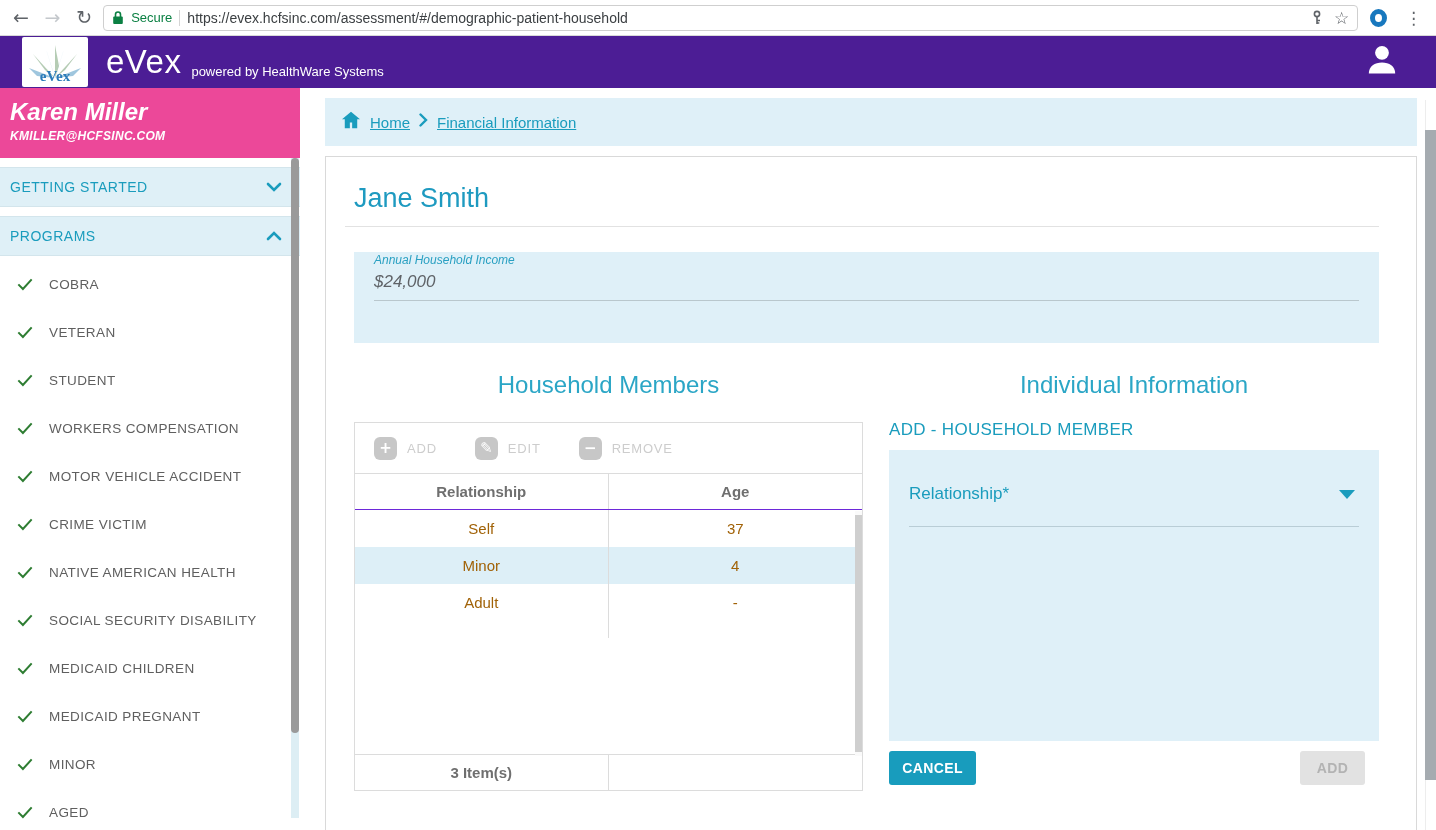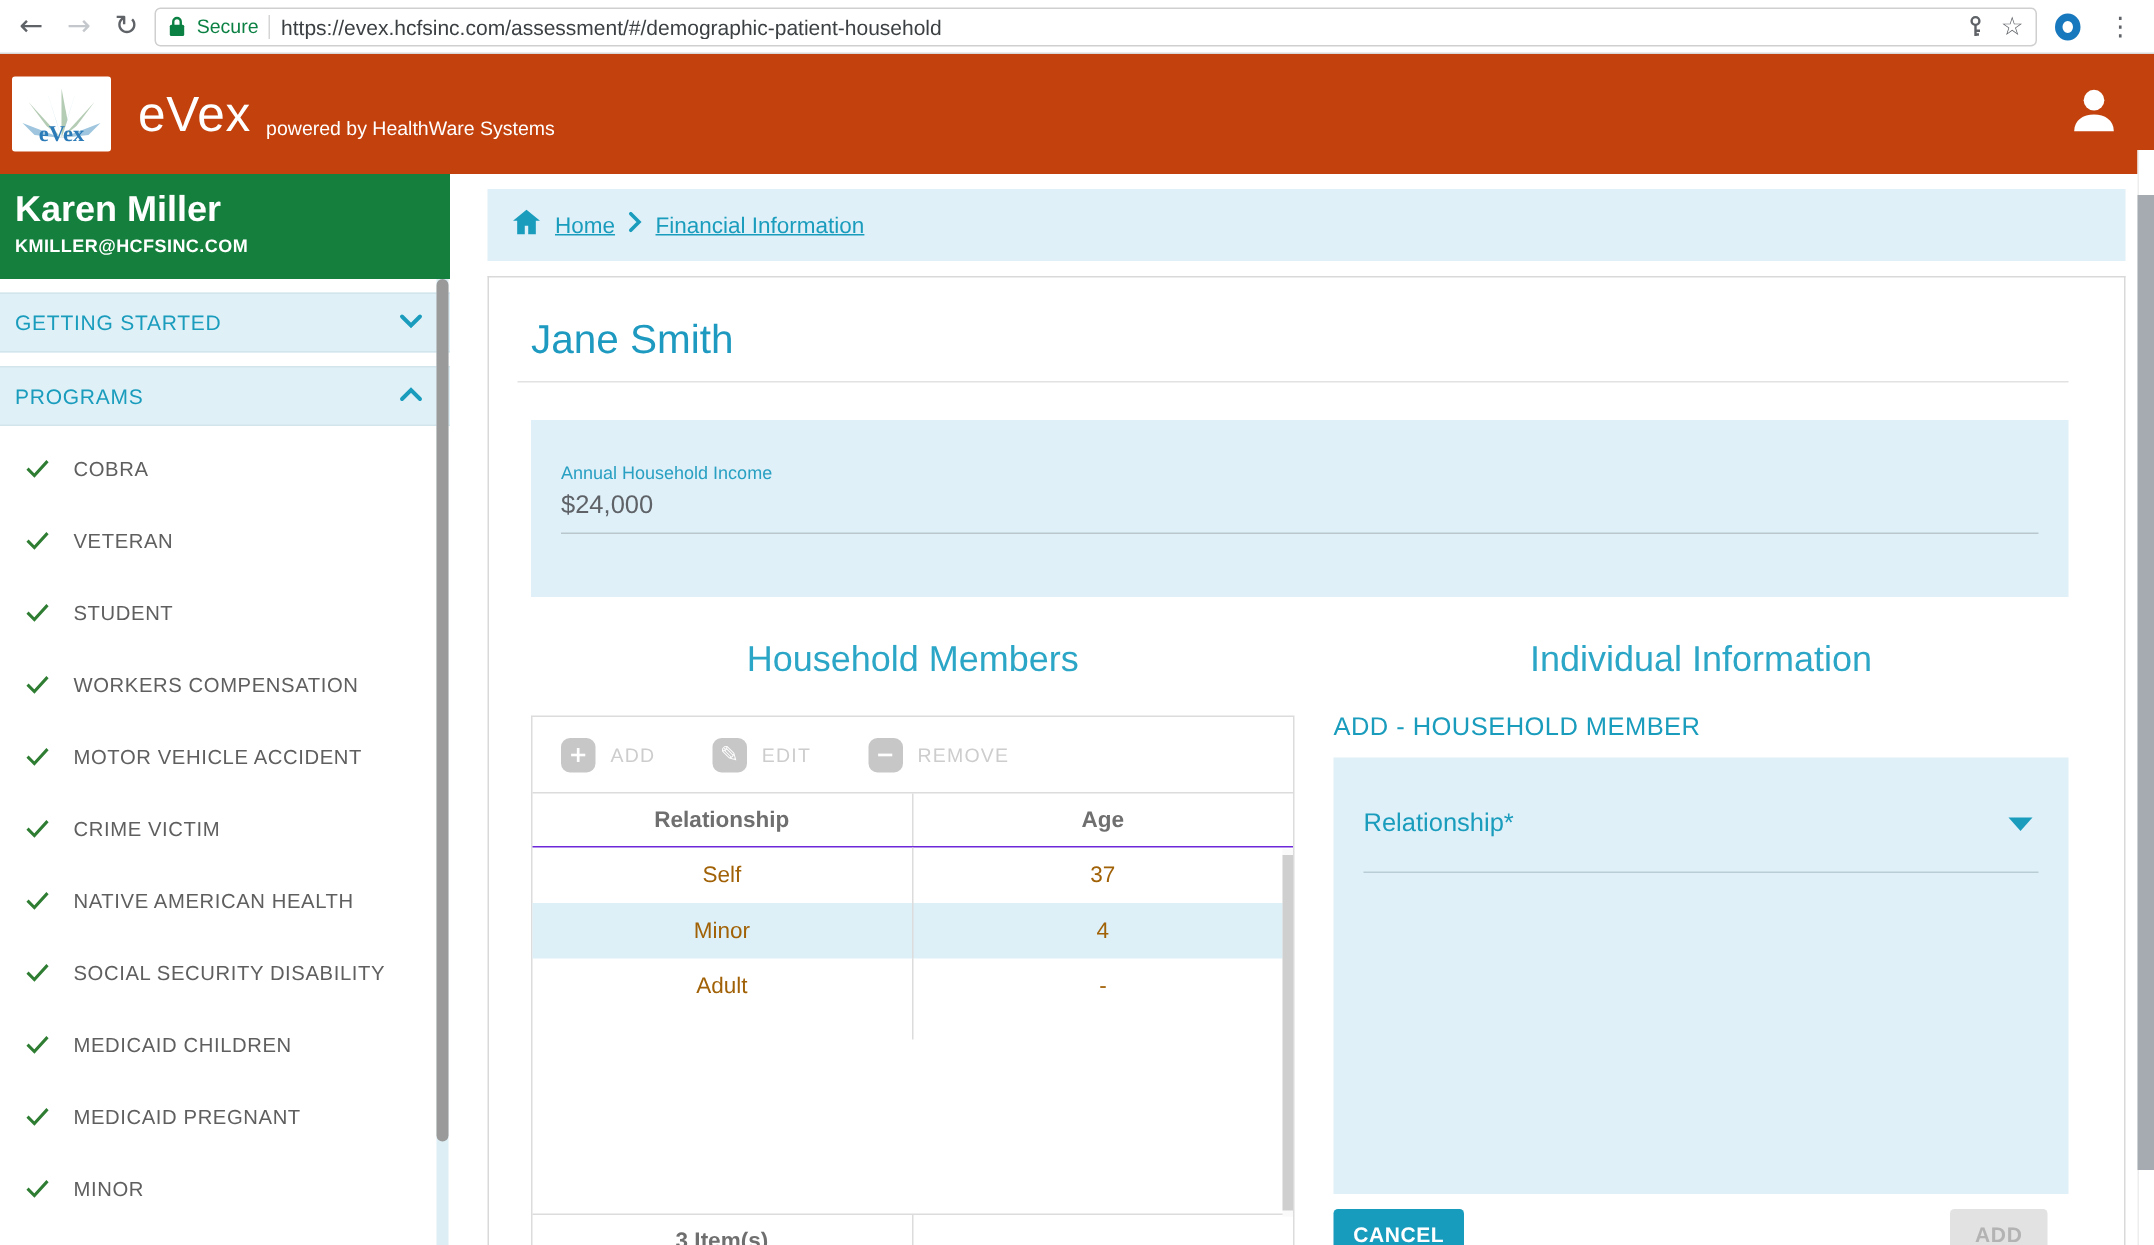--- a/index.html
+++ b/index.html
@@ -16,36 +16,36 @@
     border-radius:4px; display:flex; align-items:center; padding:0 8px; gap:7px; background:#fff; }
   .secure-label { color:#0b8043; font-size:13px; }
   .url-divider { width:1px; height:16px; background:#d5d5d5; }
   .url-text { color:#3c4043; font-size:14px; flex:1; white-space:nowrap; overflow:hidden; }
   .url-right-icons { display:flex; align-items:center; gap:10px; margin-left:auto; }
   .star-icon { font-family:"DejaVu Sans", sans-serif; font-size:17px; color:#5f6368; }
   .ext-ring { width:18px; height:18px; border:5px solid #1878be; border-radius:50%; margin:0 6px; }
   .menu-dots { font-family:"DejaVu Sans", sans-serif; font-size:17px; color:#5f6368; padding:0 6px; }
 
   
-  .app-header { height:80px; background:#c2410c; display:flex; align-items:center; padding:0 8px; }
+  .app-header { height:52px; background:#4c1d95; display:flex; align-items:center; padding:0 22px; }
   .logo-box { width:66px; height:50px; background:#fff; border-radius:2px;
     display:flex; flex-direction:column; align-items:center; justify-content:flex-end; overflow:hidden; }
   .logo-text { font-family:"Liberation Serif", serif; color:#2b7bb9; font-size:15px;
     font-weight:bold; line-height:1; margin-top:-10px; padding-bottom:3px; }
   .app-name { color:#fff; font-size:33px; font-weight:400; margin-left:18px; letter-spacing:0.5px; }
   .app-tagline { color:#fff; font-size:13px; margin-left:10px; margin-top:18px; }
   .header-user { margin-left:auto; margin-right:14px; }
 
   
   .layout { display:flex; height:730px; }
   .sidebar { width:300px; flex:0 0 300px; background:#fff; position:relative; }
   .main { flex:1; position:relative; background:#fff; }
 
   
-  .user-block { height:70px; background:#15803d; color:#fff; padding:10px 12px 0 10px; }
+  .user-block { height:70px; background:#ec4899; color:#fff; padding:10px 12px 0 10px;font-style:italic; }
   .user-name { font-size:24px; font-weight:bold; line-height:1.2; }
   .user-email { font-size:12px; font-weight:600; letter-spacing:0.3px; margin-top:2px; }
   .side-section { height:40px; background:#dff0f7; border-top:1px solid #d3e5ec;
     border-bottom:1px solid #d3e5ec; display:flex; align-items:center;
     padding:0 18px 0 10px; margin-top:9px; cursor:pointer; }
   .side-section:first-of-type { margin-top:2px; }
   .side-section-label { color:#1a9cbd; font-size:14px; letter-spacing:0.5px; }
   .side-chevron { margin-left:auto; }
   .prog-list { padding-top:4px; }
   .prog-item { height:48px; display:flex; align-items:center; padding-left:15px; cursor:pointer; }
@@ -57,21 +57,21 @@
 
   
   .breadcrumb-bar { margin:10px 19px 0 25px; height:48px; background:#dff0f8;
     display:flex; align-items:center; padding:0 16px; gap:9px; }
   .crumb-link { color:#1a9cbd; font-size:15px; text-decoration:underline; cursor:pointer; }
   .content-card { margin:10px 19px 0 25px; background:#fff; border:1px solid #d9d9d9;
     border-bottom:none; height:700px; padding:26px 37px 0 28px; }
   .page-title { color:#1e9ac0; font-size:27px; font-weight:400; }
   .title-divider { border:none; border-top:1px solid #e2e2e2; margin:12px 0 0 -9px; }
 
-  .income-panel { margin-top:25px; background:#dff0f8; padding:28px 20px 42px 20px; }
+  .income-panel { margin-top:25px; background:#dff0f8; padding:1px 20px 42px 20px;font-style:italic; }
   .income-label { color:#29a0c2; font-size:12px; }
   .income-value { color:#5f6368; font-size:17px; margin-top:5px; padding-bottom:8px;
     border-bottom:1px solid #b9c7cd; }
 
   .two-col { display:flex; gap:26px; margin-top:28px; }
   .col-left { width:509px; flex:0 0 509px; }
   .col-right { flex:1; }
   .col-heading { color:#2ba6c6; font-size:24px; font-weight:400; text-align:center; }
 
   

